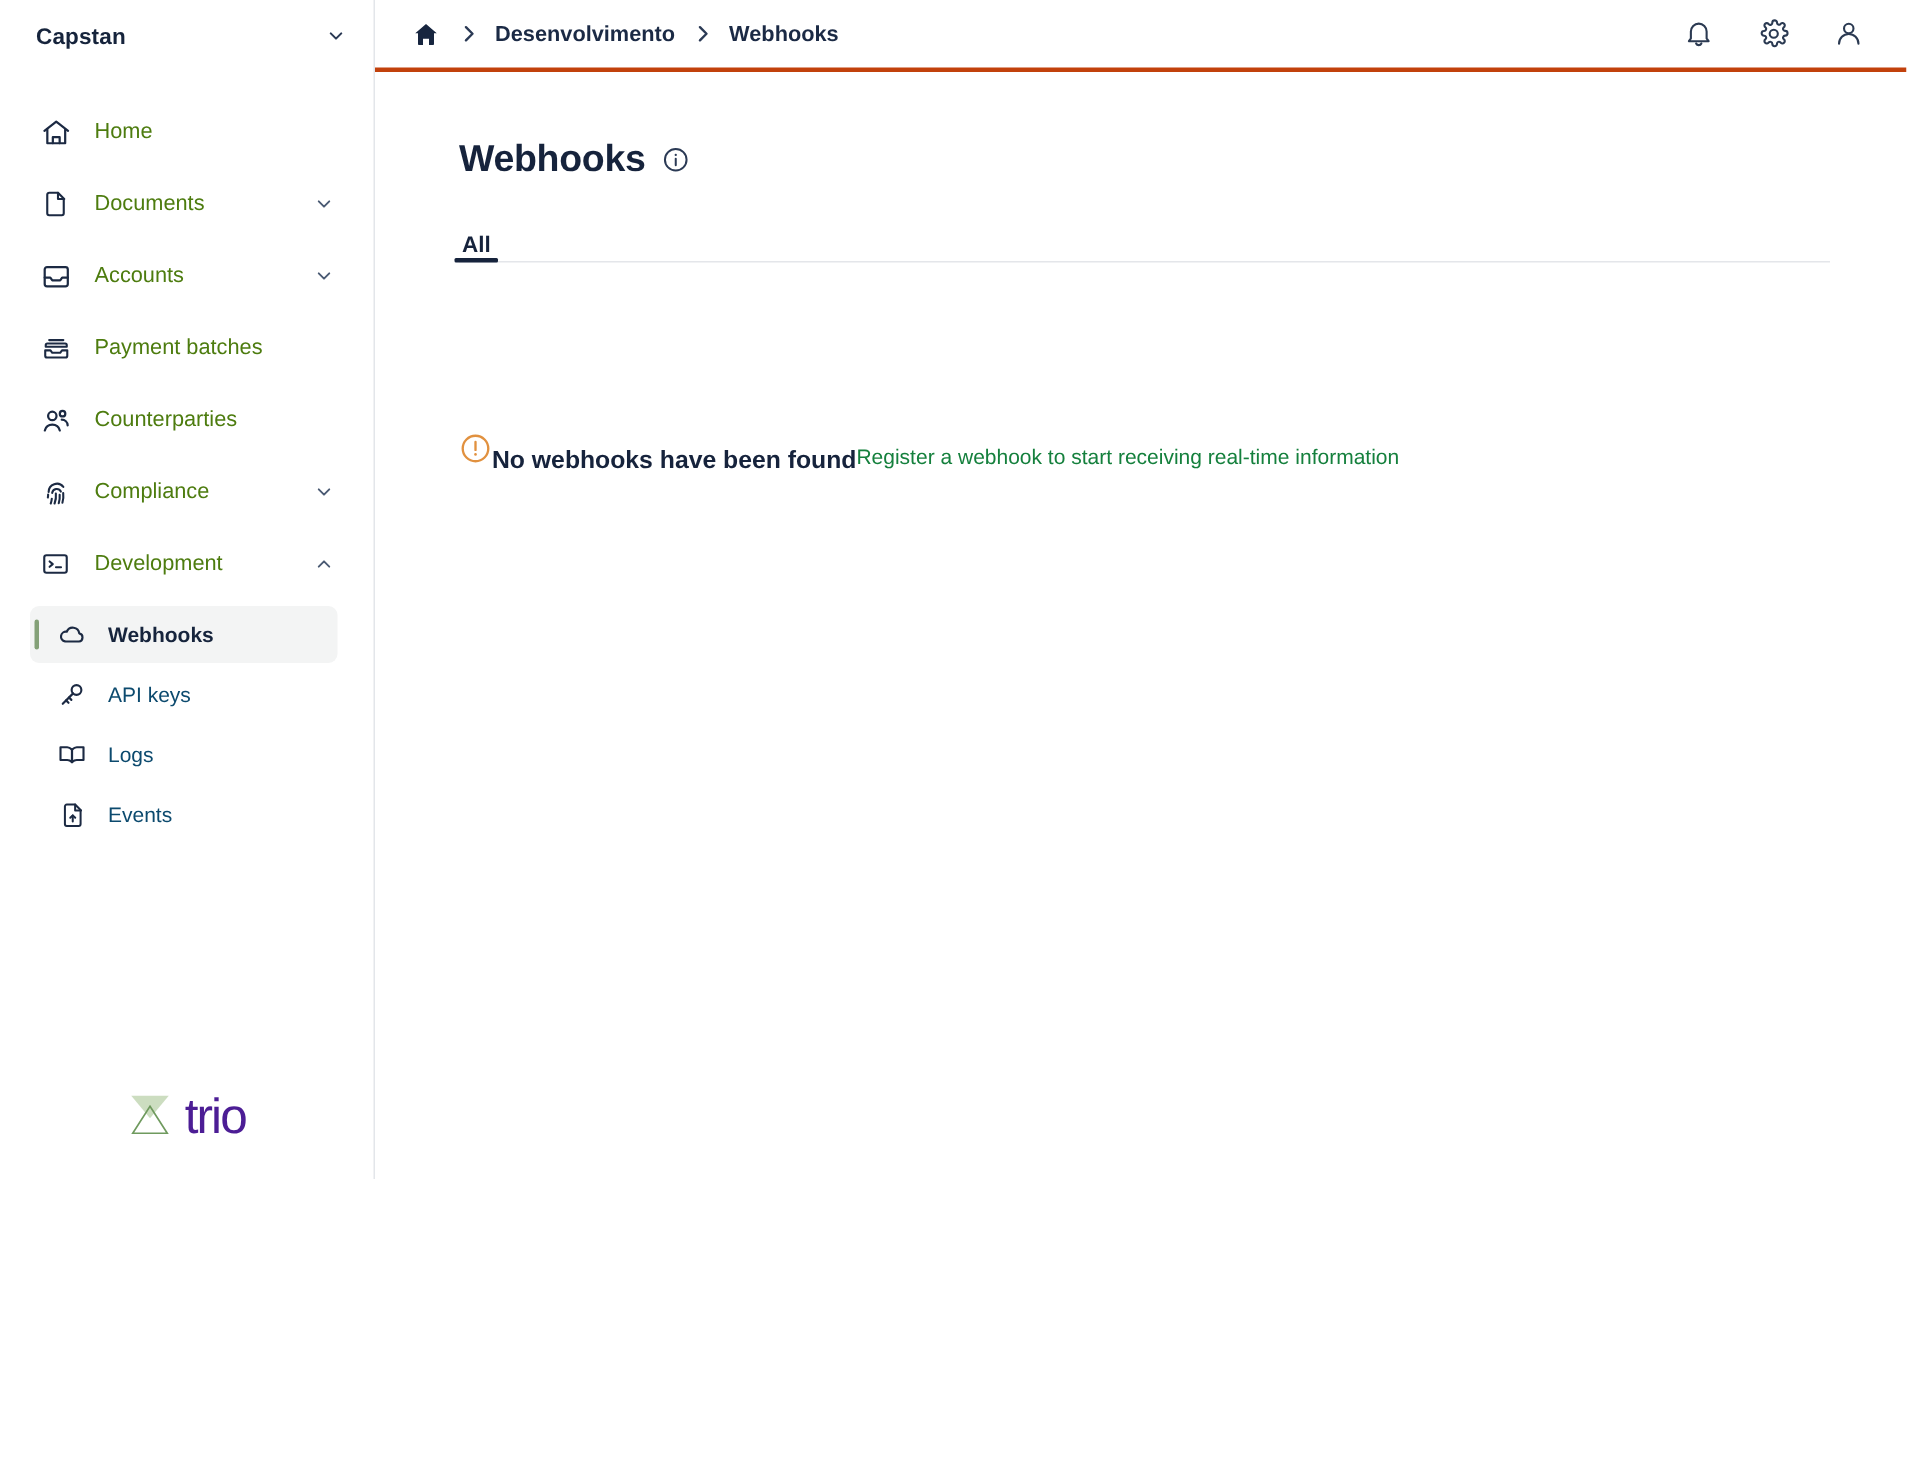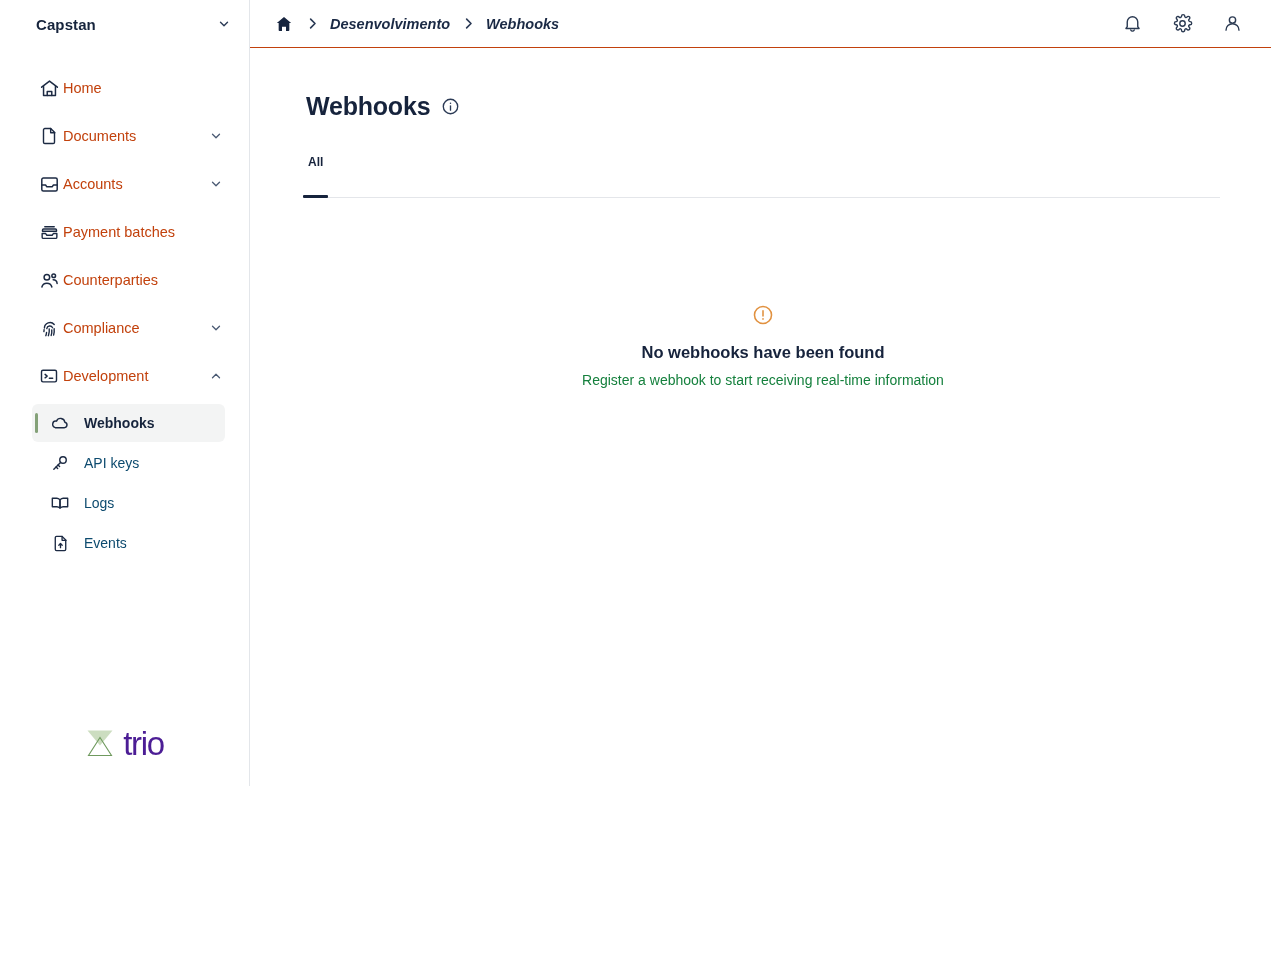--- a/index.html
+++ b/index.html
@@ -12,21 +12,20 @@
   }
   .app { display: flex; width: 1271px; height: 971px; }
 
   
   .sidebar {
     width: 250px; height: 786px;
     border-right: 1px solid #e3e6ea;
     background: #fff;
     position: relative;
     flex: 0 0 250px;
-    padding-left: 12px;
   }
   .org-header {
     height: 48px;
     display: flex; align-items: center;
     padding: 0 18px 0 24px;
     gap: 8px;
   }
   .org-name {
     font-size: 15px; font-weight: bold; color: #16243c;
     letter-spacing: .1px;
@@ -46,23 +45,23 @@
     cursor: pointer;
   }
   .nav-item .ic {
     width: 22px; height: 22px; flex: 0 0 22px;
     margin-left: 2px;
     display:flex; align-items:center; justify-content:center;
     color: #1c2a43;
   }
   .nav-item .ic svg { display:block; }
   .nav-label {
-    margin-left: 3px;
+    margin-left: 15px;
     font-size: 14.5px;
-    color: #c2410c;
+    color: #4d7c0f;
     white-space: nowrap;
     flex: 1;
   }
   .nav-item .chev { color:#4a5a73; margin-right: 2px; }
 
   
   .sub-item {
     position: relative;
     display: flex; align-items: center;
     height: 38px;
@@ -93,24 +92,23 @@
   .brand-mark { width:28px; height:30px; }
   .brand-word {
     font-size:33px; font-weight:normal; color:#4c1d95;
     letter-spacing:-1.3px; line-height:1;
   }
 
   
   .main { flex:1; height:971px; display:flex; flex-direction:column; min-width:0; }
   .topbar {
     height:48px; flex:0 0 48px;
-    border-bottom:1px solid #c2410c;
+    border-bottom:3px solid #c2410c;
     display:flex; align-items:center;
     padding: 0 28px 0 24px;
-    font-style: italic;
   }
   .crumbs { display:flex; align-items:center; gap:0; flex:1; }
   .crumb-home { width:20px; height:20px; color:#17253f; display:flex; align-items:center; }
   .crumb-sep { width:36px; display:flex; align-items:center; justify-content:center; color:#2b3a55; }
   .crumb-txt {
     font-size:14.5px; font-weight:bold; color:#1b2a45;
     white-space:nowrap;
   }
   .topbar-actions { display:flex; align-items:center; gap:28px; }
   .tb-ic { width:22px; height:22px; color:#2b3a52; cursor:pointer; display:flex; align-items:center; justify-content:center; }
@@ -141,35 +139,35 @@
     white-space:nowrap;
   }
 
   .tabs {
     margin-top:34px;
     border-bottom:1px solid #e4e6ea;
     display:flex;
     width:914px;
   }
   .tab {
-    font-size:12px; font-weight:bold; color:#16233c;
-    padding:0 2px 28px 2px;
+    font-size:15px; font-weight:bold; color:#16233c;
+    padding:0 2px 2px 2px;
     margin-right:26px;
     cursor:pointer;
     position:relative;
   }
   .tab.active::after {
     content:""; position:absolute; left:-3px; right:-3px; bottom:-1px;
     height:3px; background:#16233c; border-radius:1px;
   }
 
   .empty {
     margin-top:106px;
     width:914px;
-    display:flex; flex-direction:column; align-items:center;
+    display:flex; flex-direction:row; align-items:center;
   }
   .empty-ic { width:22px; height:22px; color:#e1913f; }
   .empty-title {
     margin-top:17px;
     font-size:16.5px; font-weight:bold; color:#16233c;
   }
   .empty-sub {
     margin-top:10px;
     font-size:14px; color:#15803d;
   }

